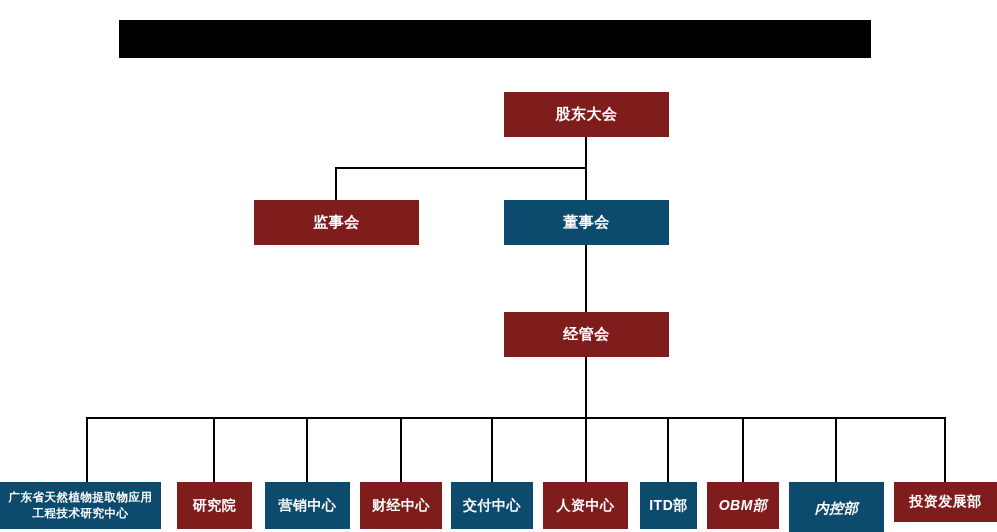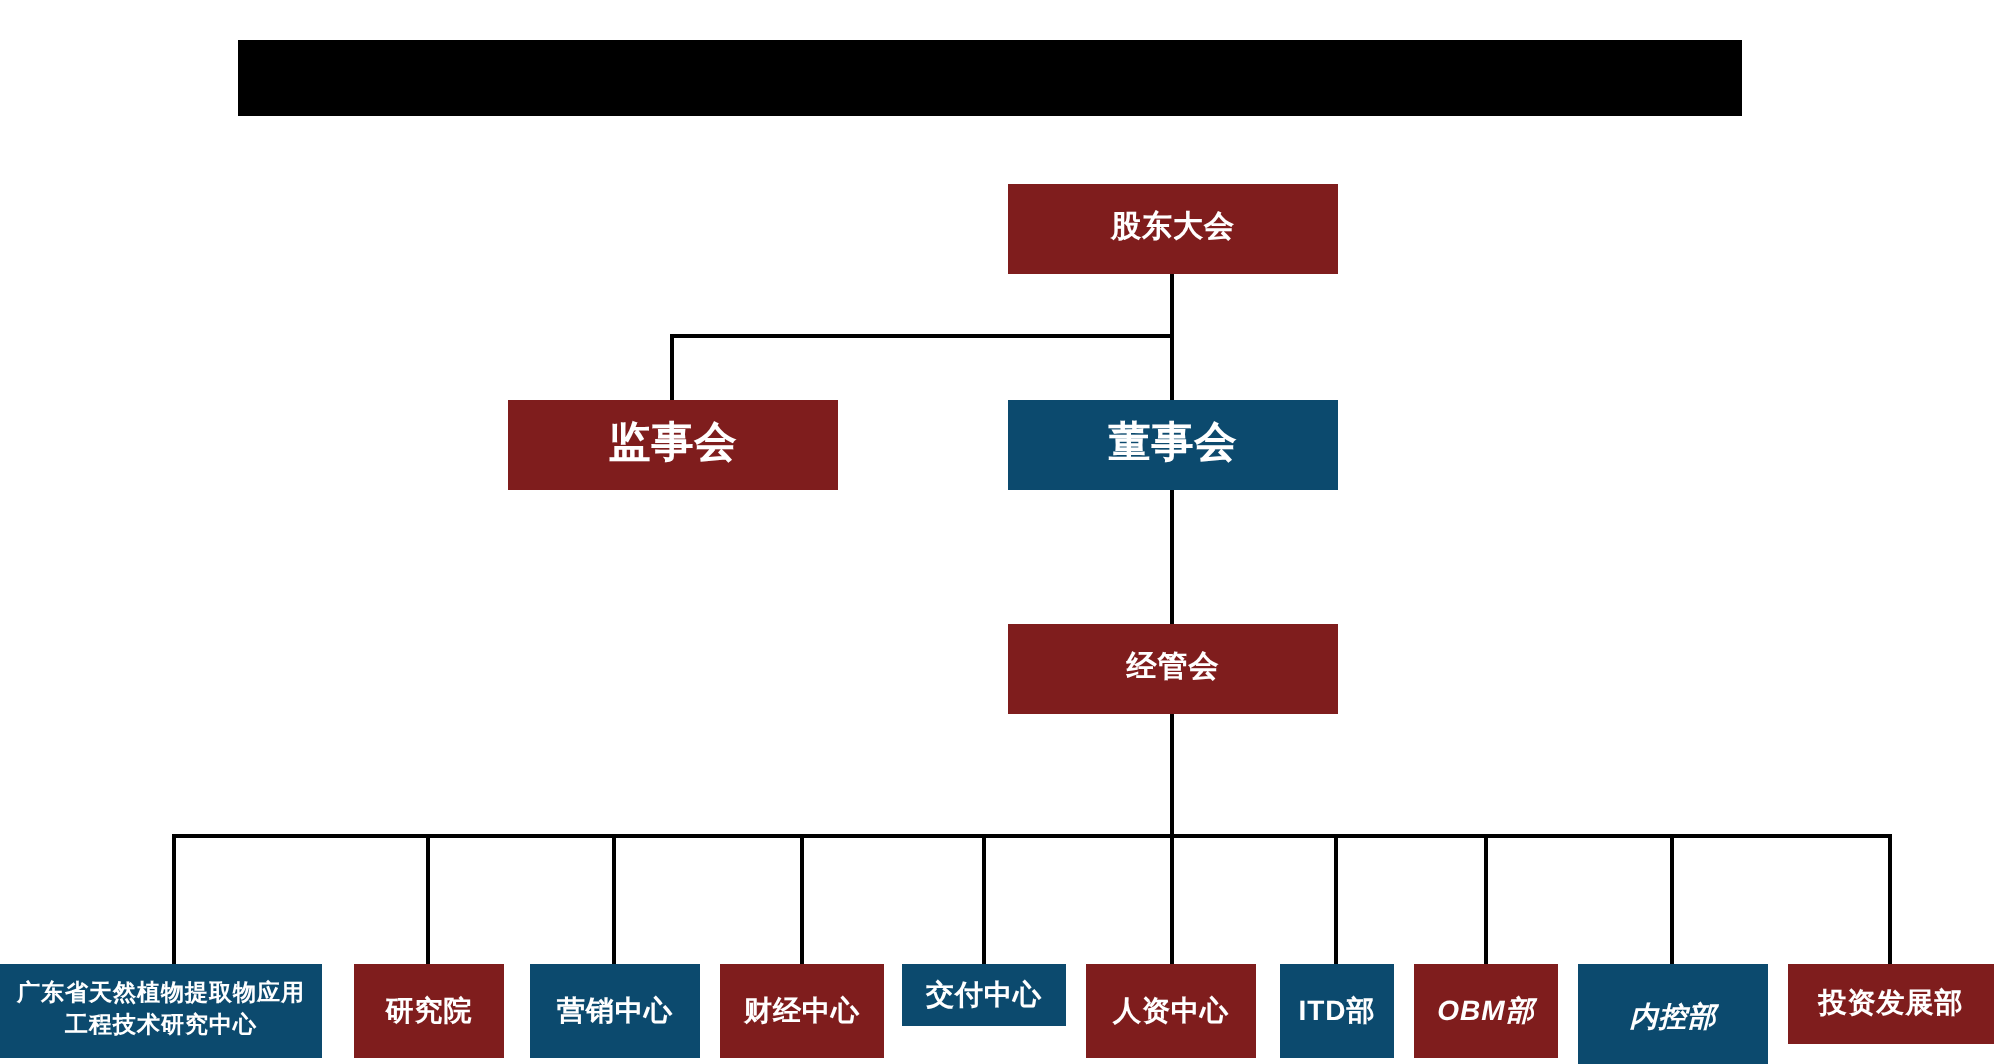--- a/index.html
+++ b/index.html
@@ -62,21 +62,21 @@
     color: #ffffff;
     font-weight: bold;
     letter-spacing: 0.5px;
     line-height: 1.25;
     z-index: 2;
   }
   .node.dark   { background: #7f1d1d; }
   .node.light  { background: #0c4a6e; }
 
   .node-lvl1 { font-size: 15px; }
-  .node-lvl2 { font-size: 21px; }
+  .node-lvl2 { font-size: 15px; }
   .node-lvl3 { font-size: 15px; }
   .node-leaf { font-size: 14px; }
   .node-leaf.small { font-size: 11.5px; line-height: 1.35; padding: 0 4px; }
 </style>
 </head>
 <body>
 
 <div class="title-banner">
   <span class="title-banner-text"></span>
 </div>
@@ -132,21 +132,21 @@
   </div>
   <div class="node node-leaf dark" style="left:177px; top:482px; width:75px; height:47px;">
     <span>研究院</span>
   </div>
   <div class="node node-leaf light" style="left:265px; top:482px; width:85px; height:47px;">
     <span>营销中心</span>
   </div>
   <div class="node node-leaf dark" style="left:360px; top:482px; width:82px; height:47px;">
     <span>财经中心</span>
   </div>
-  <div class="node node-leaf light" style="left:451px; top:482px; width:82px; height:31px;">
+  <div class="node node-leaf light" style="left:451px; top:482px; width:82px; height:47px;">
     <span>交付中心</span>
   </div>
   <div class="node node-leaf dark" style="left:543px; top:482px; width:85px; height:47px;">
     <span>人资中心</span>
   </div>
   <div class="node node-leaf light" style="left:640px; top:482px; width:57px; height:47px;">
     <span>ITD部</span>
   </div>
   <div class="node node-leaf dark" style="left:707px; top:482px; width:72px; height:47px;font-style:italic;">
     <span>OBM部</span>

